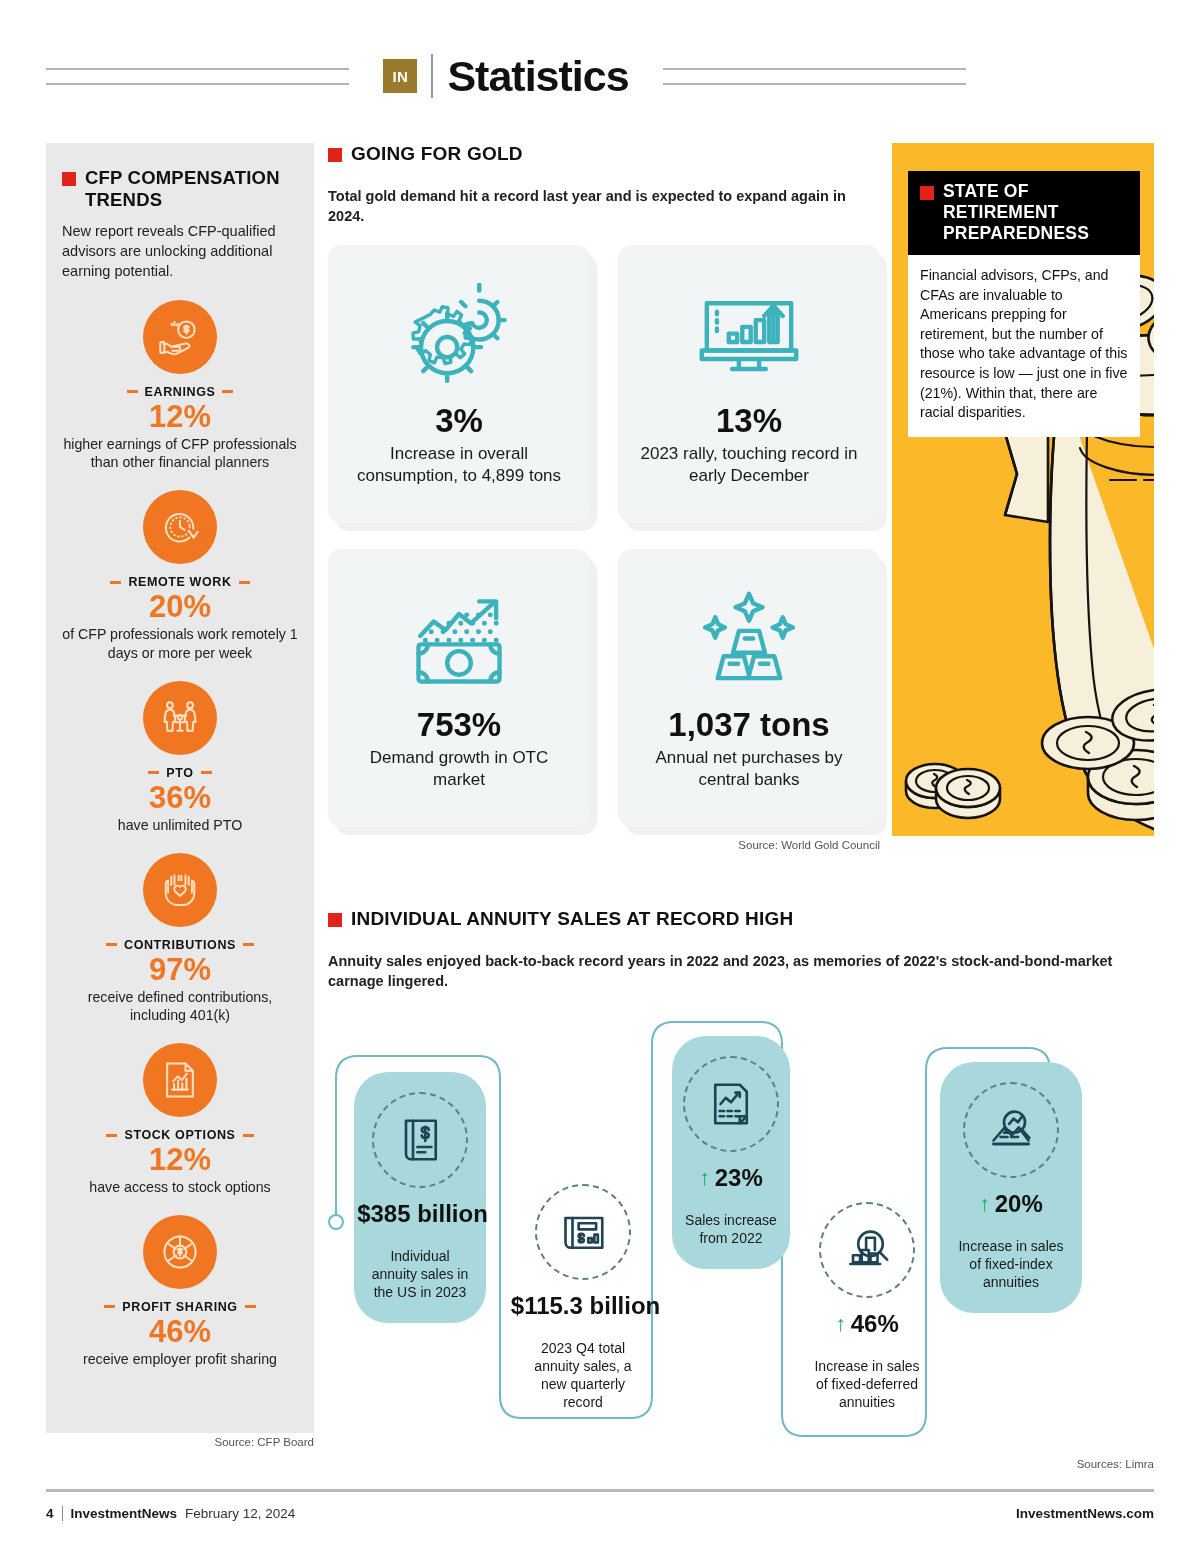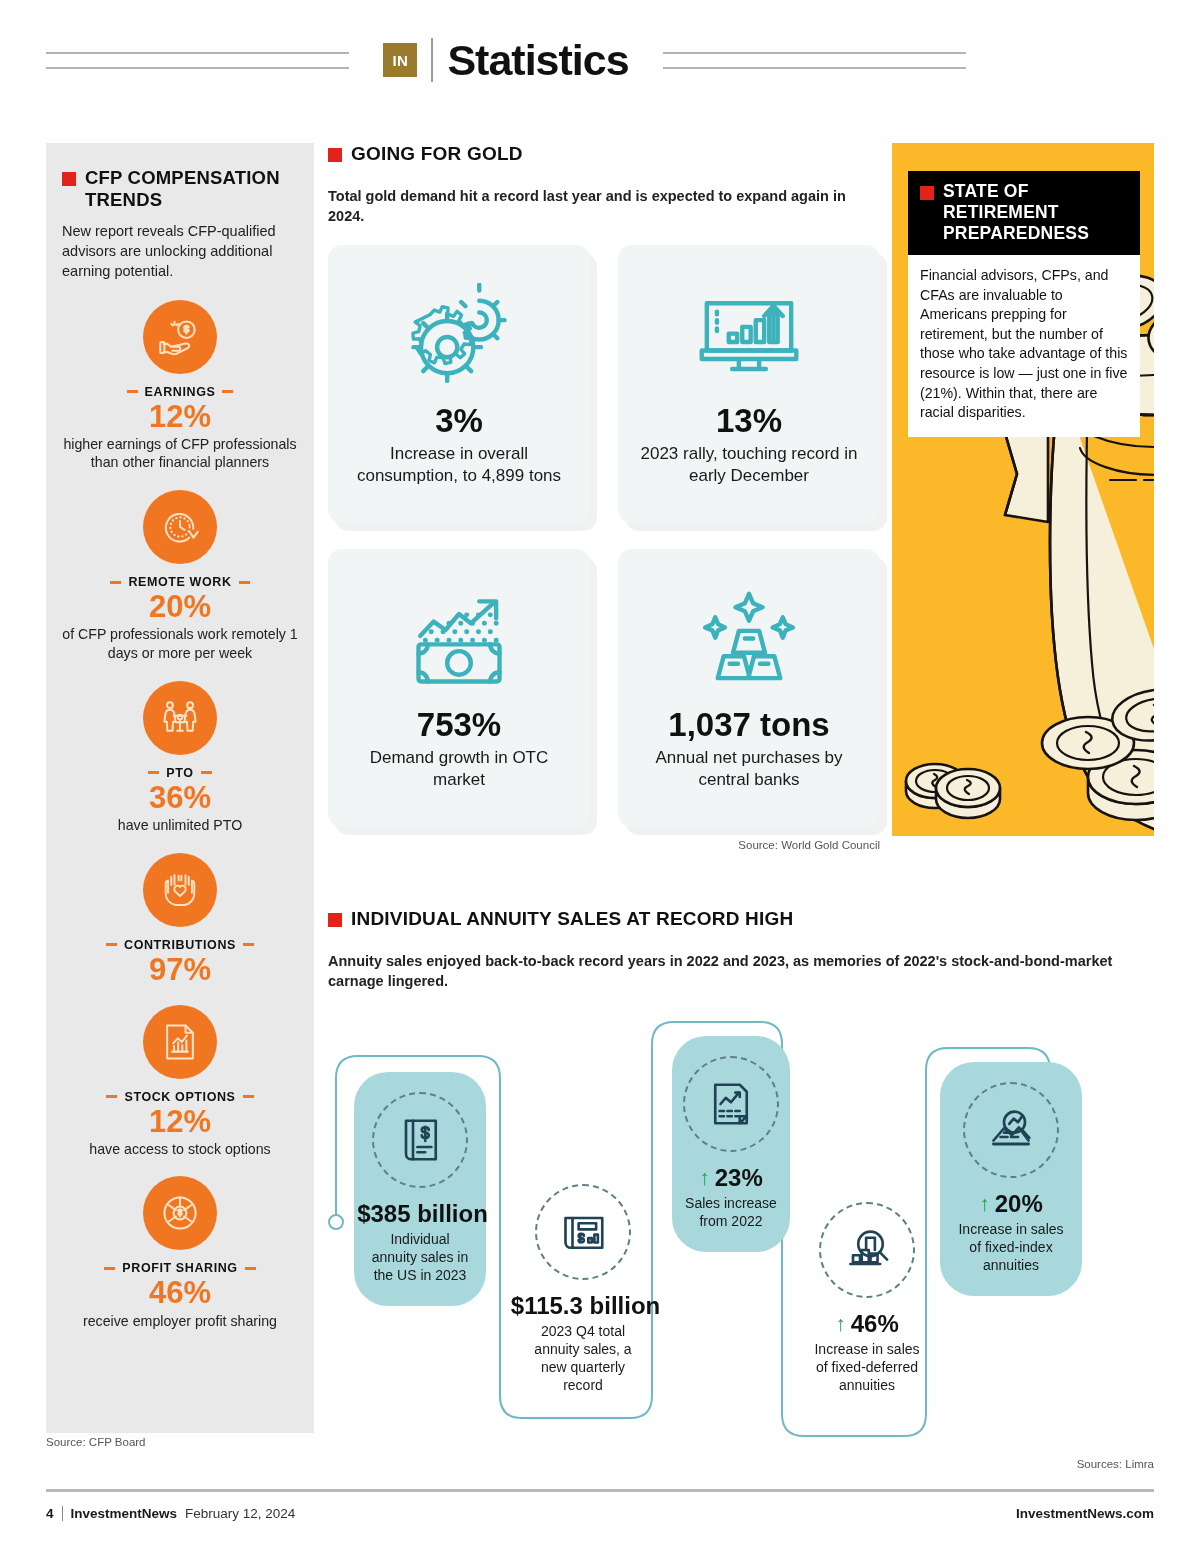--- a/index.html
+++ b/index.html
@@ -7,21 +7,21 @@
   body {
     width: 1200px; height: 1560px;
     font-family: "Liberation Sans", sans-serif;
     color: #1a1a1a;
     position: relative;
     overflow: hidden;
   }
 
   
   .masthead {
-    position: absolute; left: 0; top: 0; width: 1012px; height: 120px;
+    position: absolute; left: 0; top: 16px; width: 1012px; height: 120px;
     display: flex; align-items: center; justify-content: flex-start; gap: 0;
   }
   .rule-group { display: flex; flex-direction: column; gap: 13px; flex: 1; }
   .rule-group.left { margin-right: 34px; margin-left: 46px; }
   .rule-group.right { margin-left: 34px; margin-right: 46px; }
   .rule { height: 2px; background: #b4b4b4; width: 100%; }
   .title-wrap { display: flex; align-items: center; gap: 14px; flex: none; }
   .in-badge {
     width: 34px; height: 34px; background: #9a7b2e; color: #fff;
     font-size: 15px; font-weight: bold; letter-spacing: .5px;
@@ -57,21 +57,21 @@
   .sb-label {
     margin-top: 11px; font-size: 12.5px; font-weight: bold;
     letter-spacing: .6px; color: #111;
     display: flex; align-items: center; justify-content: center; gap: 7px;
   }
   .dash { display: inline-block; width: 11px; height: 3px; background: #f07622; }
   .sb-value { font-size: 31px; font-weight: bold; color: #f07622; line-height: 1.1; margin-top: 1px; }
   .sb-desc { font-size: 14.2px; line-height: 1.32; color: #222; margin-top: 1px; }
   .src-left {
     position: absolute; left: 46px; top: 1436px; width: 268px;
-    font-size: 11.5px; color: #555;
+    text-align: right; font-size: 11.5px; color: #555;
   }
 
   
   .gold-sec { position: absolute; left: 328px; top: 143px; width: 552px; }
   .gold-grid {
     display: grid; grid-template-columns: 262px 262px; gap: 26px 28px;
     margin-top: 18px;
   }
   .gcard {
     background: #f1f5f5; border-radius: 14px;
@@ -111,21 +111,21 @@
     width: 96px; height: 96px; border-radius: 50%;
     border: 2px dashed #5d7f86;
     display: flex; align-items: center; justify-content: center;
   }
   .dashcircle svg { width: 56px; height: 56px; }
   .nval {
     font-size: 24px; font-weight: bold; color: #111; margin-top: 12px;
     display: flex; align-items: center; gap: 5px; white-space: nowrap;
   }
   .uparrow { color: #0fa84a; font-size: 21px; font-weight: bold; line-height: 1; }
-  .ndesc { font-size: 14px; line-height: 1.3; color: #1a1a1a; text-align: center; margin-top: 2px; }
+  .ndesc { font-size: 14px; line-height: 1.3; color: #1a1a1a; text-align: center; margin-top: 19px; }
   .src-right { text-align: right; font-size: 11.5px; color: #555; margin-top: 4px; }
 
   
   .footer-rule { position: absolute; left: 46px; top: 1489px; width: 1108px; height: 3px; background: #b9b9b9; }
   .footer {
     position: absolute; left: 46px; top: 1506px; width: 1108px;
     display: flex; align-items: center; justify-content: space-between;
     font-size: 13.5px;
   }
   .foot-left { display: flex; align-items: center; gap: 8px; }
@@ -228,20 +228,21 @@
         <path d="M11 14c-1.6 0-2.6 1.2-2.6 2.8V28c0 6 4.4 11.2 10.6 12.4h9.9C35.2 39.2 39.6 34 39.6 28V16.8c0-1.6-1-2.8-2.6-2.8"></path>
         <path d="M11 14v13M37 14v13"></path>
       </svg>
     </div>
     <div class="sb-label">
       <span class="dash"></span>
       <span>CONTRIBUTIONS</span>
       <span class="dash"></span>
     </div>
     <div class="sb-value">97%</div>
+    <div class="sb-desc">receive defined contributions, including 401(k)</div>
   </div>
 
   <div class="sb-item">
     <div class="sb-circle">
       <svg viewBox="0 0 48 48" fill="none" stroke="#ffe2c4" stroke-width="2.2" stroke-linecap="round" stroke-linejoin="round">
         <path d="M10 6h20l8 8v28H10z"></path>
           <path d="M30 6v8h8"></path>
         <path d="M15.5 34.5h17"></path>
         <path d="M17.5 34.5v-6M22 34.5v-10M26.5 34.5v-7M31 34.5v-12"></path>
         <path d="M16.5 25.5l5-5.5 4.5 4 5.5-7"></path>

